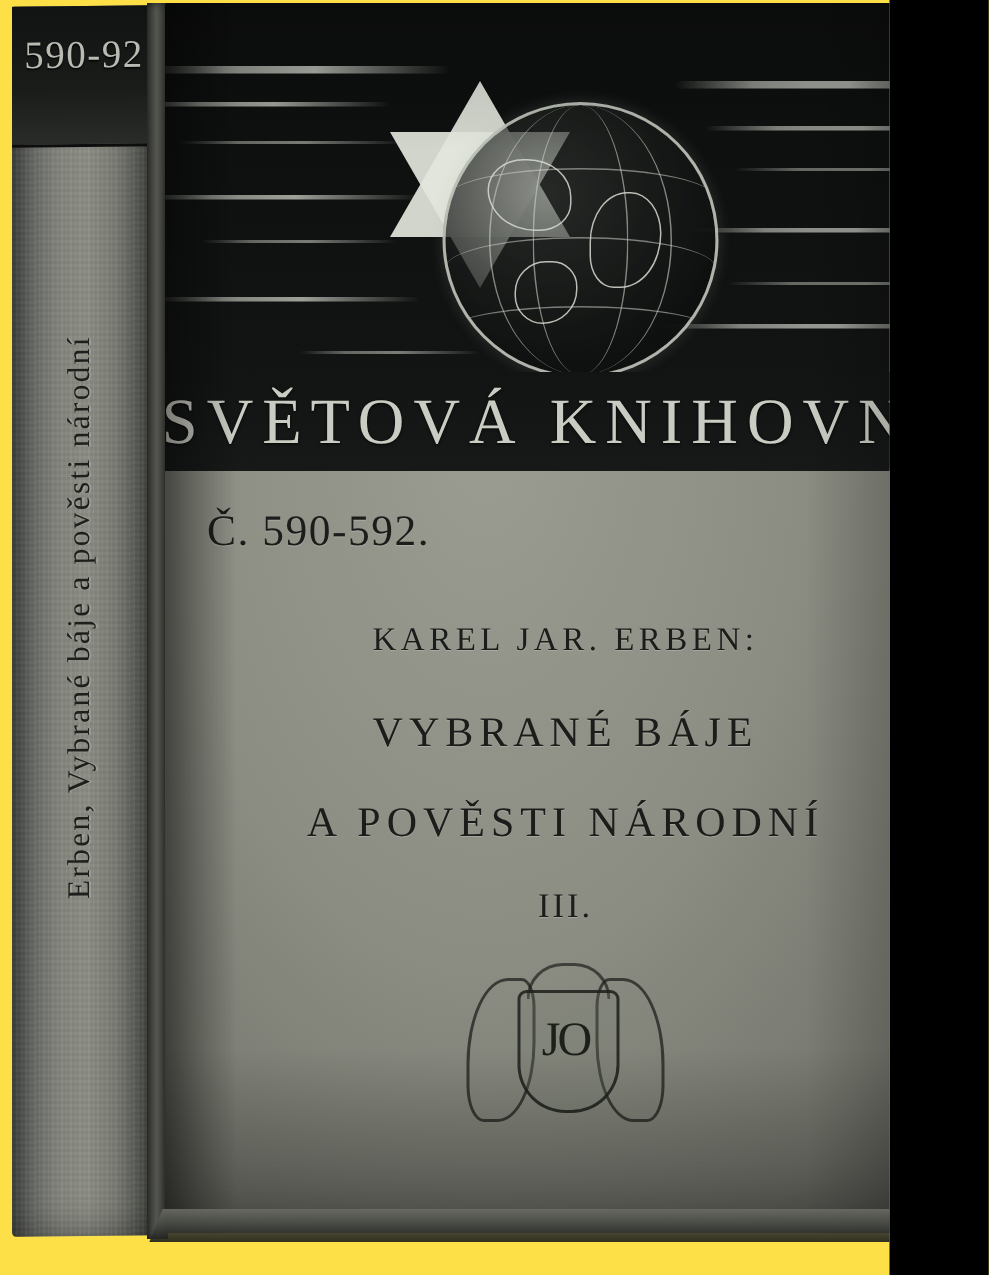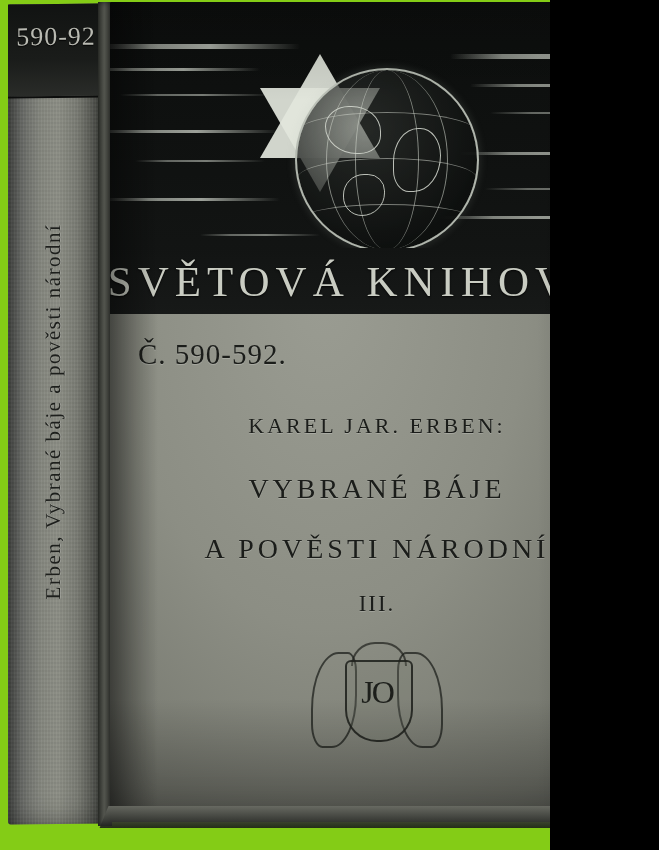--- a/index.html
+++ b/index.html
@@ -8,23 +8,23 @@
     background: #000;
   }
   body {
     width: 659px;
     height: 850px;
     overflow: hidden;
     font-family: "Liberation Sans", sans-serif;
   }
   .photo {
     position: relative;
-    width: 550px;
+    width: 593px;
     height: 850px;
-    background: #84cc16;
+    background: #fde047;
     overflow: hidden;
   }
 
   
   .spine {
     position: absolute;
     left: 8px;
     top: 4px;
     width: 96px;
     height: 820px;

